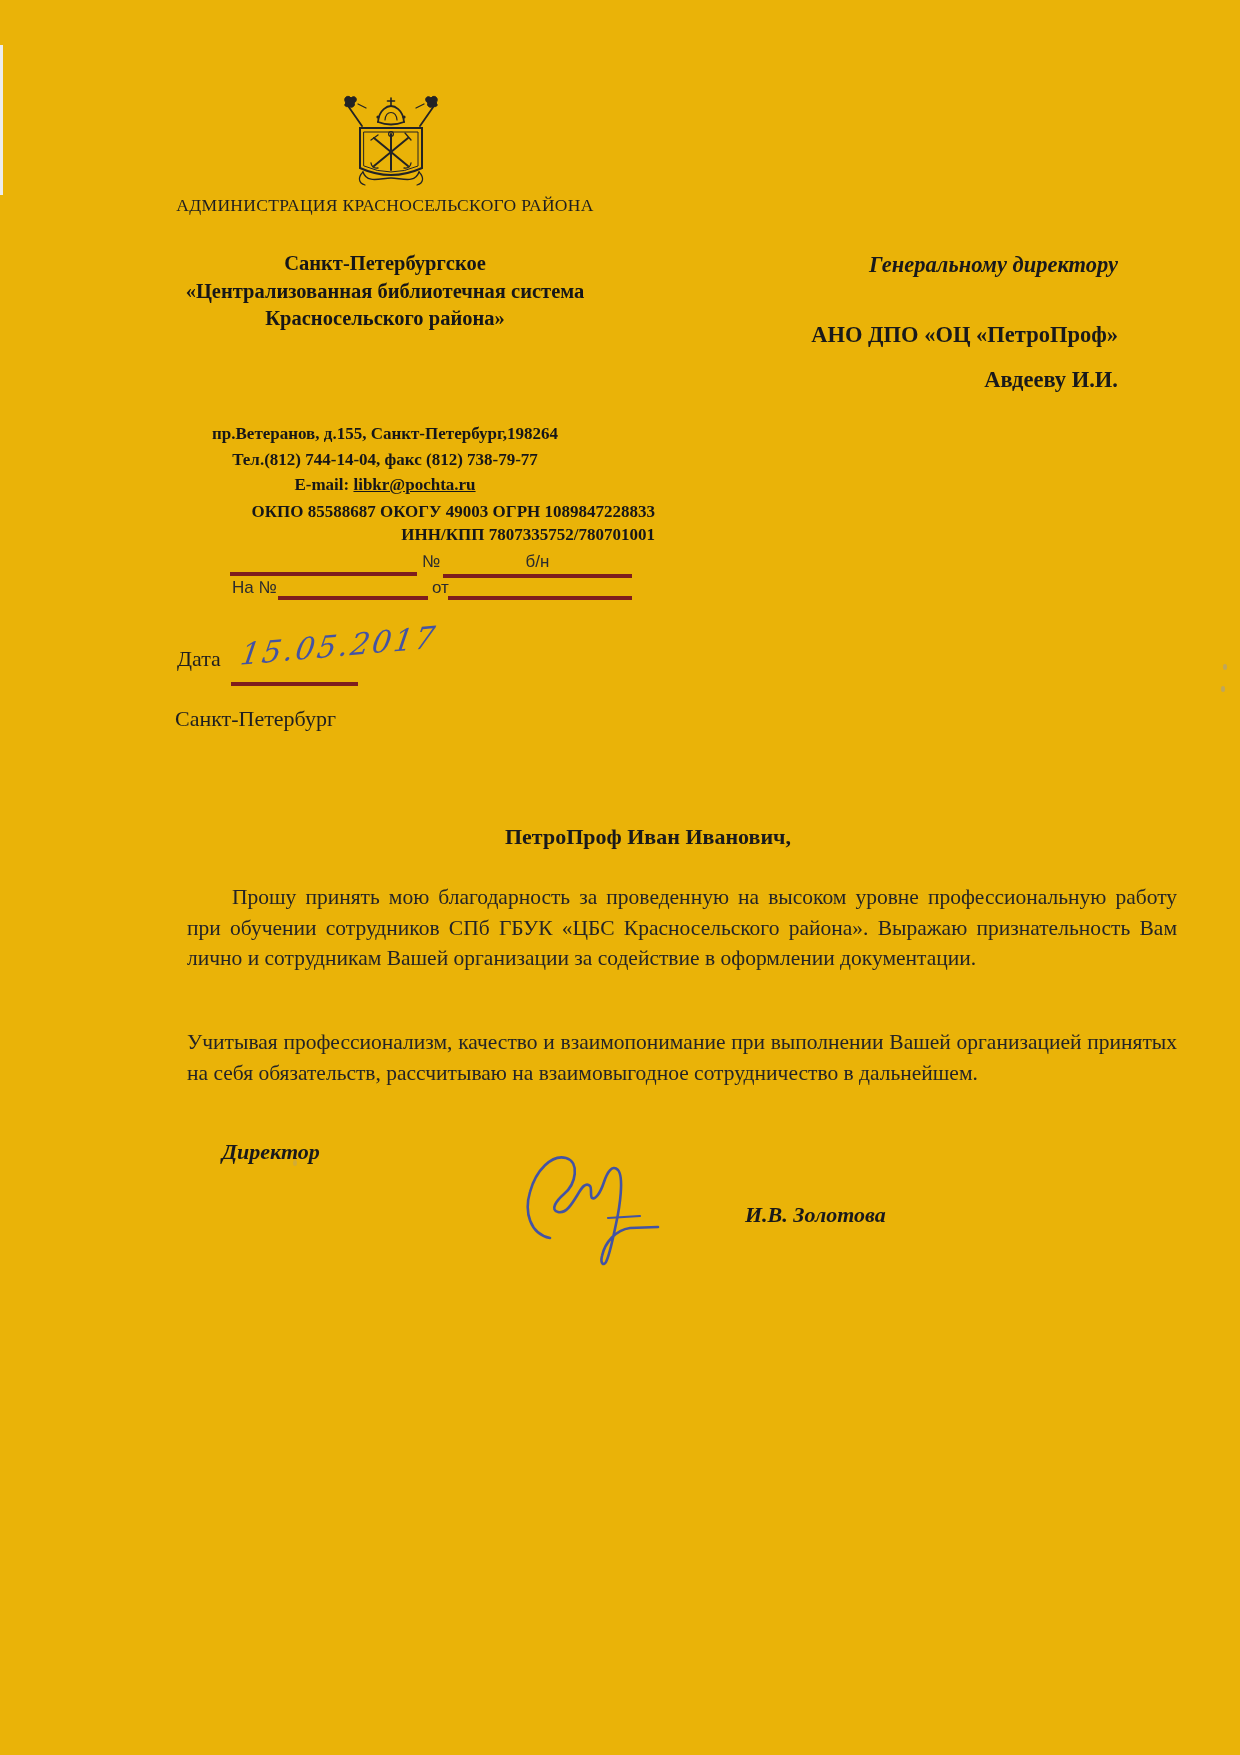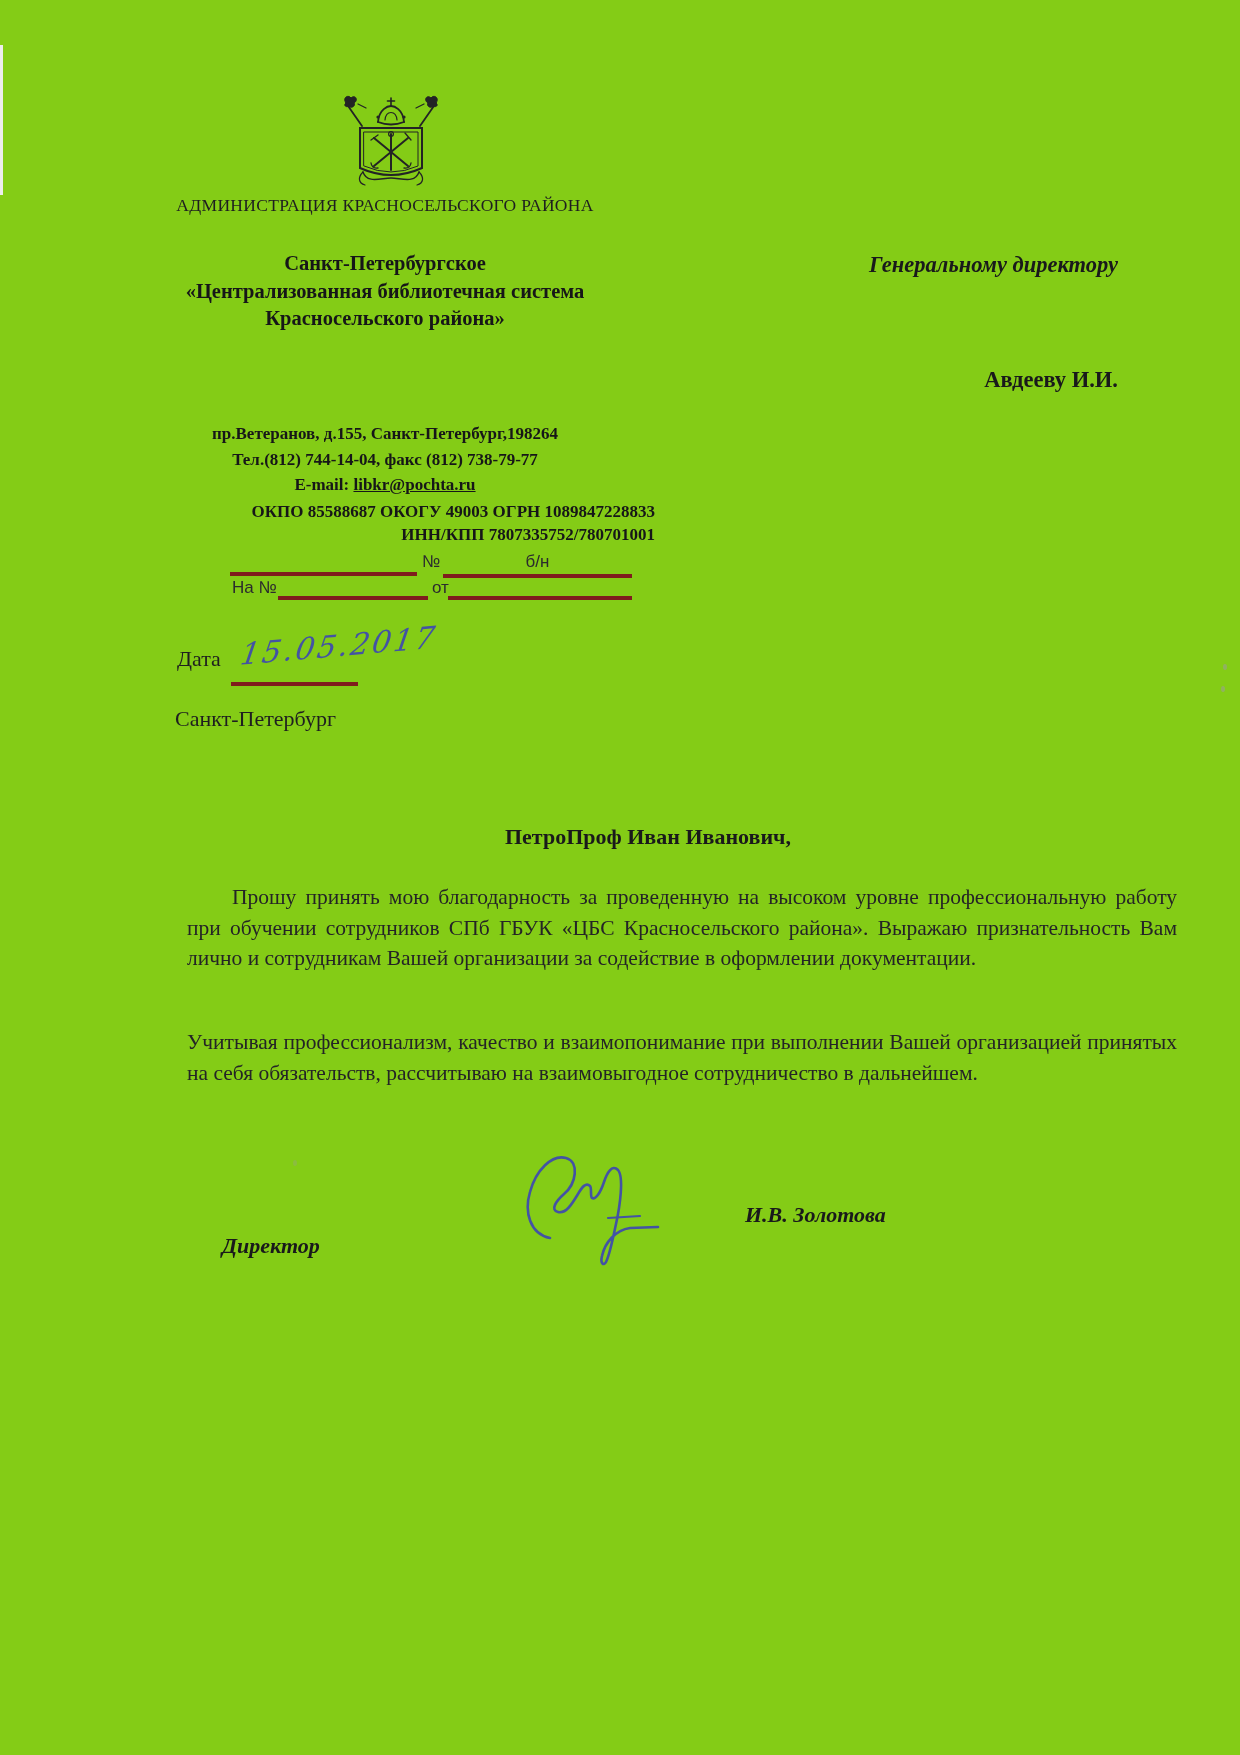--- a/index.html
+++ b/index.html
@@ -1,20 +1,20 @@
 <!DOCTYPE html>
 <html lang="ru"><head>
 <meta charset="utf-8">
 <style>
   html,body{margin:0;padding:0;background:#888;}
   .page{
     position:relative;
     width:1240px;height:1755px;
     margin:0 auto;
-    background:#84cc16;
+    background:#eab308;
     font-family:"Liberation Serif", serif;
     color:#1e1e20;
     overflow:hidden;
   }
   .abs{position:absolute;}
 
   
   .edge-streak{left:0;top:45px;width:3px;height:150px;background:#ededed;}
   .speck{width:4px;height:6px;border-radius:50%;background:#9a9aa0;opacity:.55;}
 
@@ -51,21 +51,21 @@
   .addr2{top:322px;}
   .addr3{top:367px;}
 
   
   .salutation{left:153px;top:824px;width:990px;text-align:center;font-weight:bold;font-size:22px;color:#19191b;}
   .para{left:153px;width:990px;font-size:21.5px;line-height:30.5px;text-align:justify;color:#242426;margin-left:34px;}
   .para1{top:882px;text-indent:45px;}
   .para2{top:1027px;}
 
   
-  .sig-title{left:222px;top:1233px;font-weight:bold;font-style:italic;font-size:22px;color:#19191b;}
+  .sig-title{left:222px;top:1139px;font-weight:bold;font-style:italic;font-size:22px;color:#19191b;}
   .sig-name{left:745px;top:1202px;font-weight:bold;font-style:italic;font-size:22px;color:#19191b;}
   .sig-svg{left:512px;top:1142px;}
 
   .emblem-svg{left:333px;top:90px;}
 </style>
 </head>
 <body>
 
 <div class="page">
 
@@ -141,20 +141,21 @@
   <span class="abs form-sans" style="left:432px;top:578px;">от</span>
   <div class="abs uline" style="left:448px;top:576px;width:184px;height:20px;"></div>
 
   <span class="abs date-label">Дата</span>
   <div class="abs uline date-uline"></div>
   <div class="abs handwriting">15.05.2017</div>
 
   <div class="abs city">Санкт-Петербург</div>
 
   <div class="abs addr addr1">Генеральному директору</div>
+  <div class="abs addr addr2">АНО ДПО «ОЦ «ПетроПроф»</div>
   <div class="abs addr addr3">Авдееву И.И.</div>
 
   <div class="abs salutation">ПетроПроф Иван Иванович,</div>
 
   <div class="abs para para1">Прошу принять мою благодарность за проведенную на высоком уровне профессиональную работу при обучении сотрудников СПб ГБУК «ЦБС Красносельского района». Выражаю признательность Вам лично и сотрудникам Вашей организации за содействие в оформлении документации.</div>
   <div class="abs para para2">Учитывая профессионализм, качество и взаимопонимание при выполнении Вашей организацией принятых на себя обязательств, рассчитываю на взаимовыгодное сотрудничество в дальнейшем.</div>
 
   <div class="abs sig-title">Директор</div>
   <svg class="abs sig-svg" width="180" height="130" viewBox="0 0 180 130" fill="none" stroke="#4353a4" stroke-width="2.6" stroke-linecap="round">
     <path d="M38,96 C18,92 12,70 18,50 C24,28 40,12 54,16 C68,20 64,42 52,52 C44,59 38,68 46,70 C54,72 60,62 66,52 C70,45 74,40 78,44 C80,46 78,54 80,56 C83,58 88,52 92,40 C95,31 100,22 106,28 C112,35 108,64 104,82 C101,96 98,112 94,120 C92,124 88,122 90,114 C93,100 104,88 118,86 L146,85"></path>

